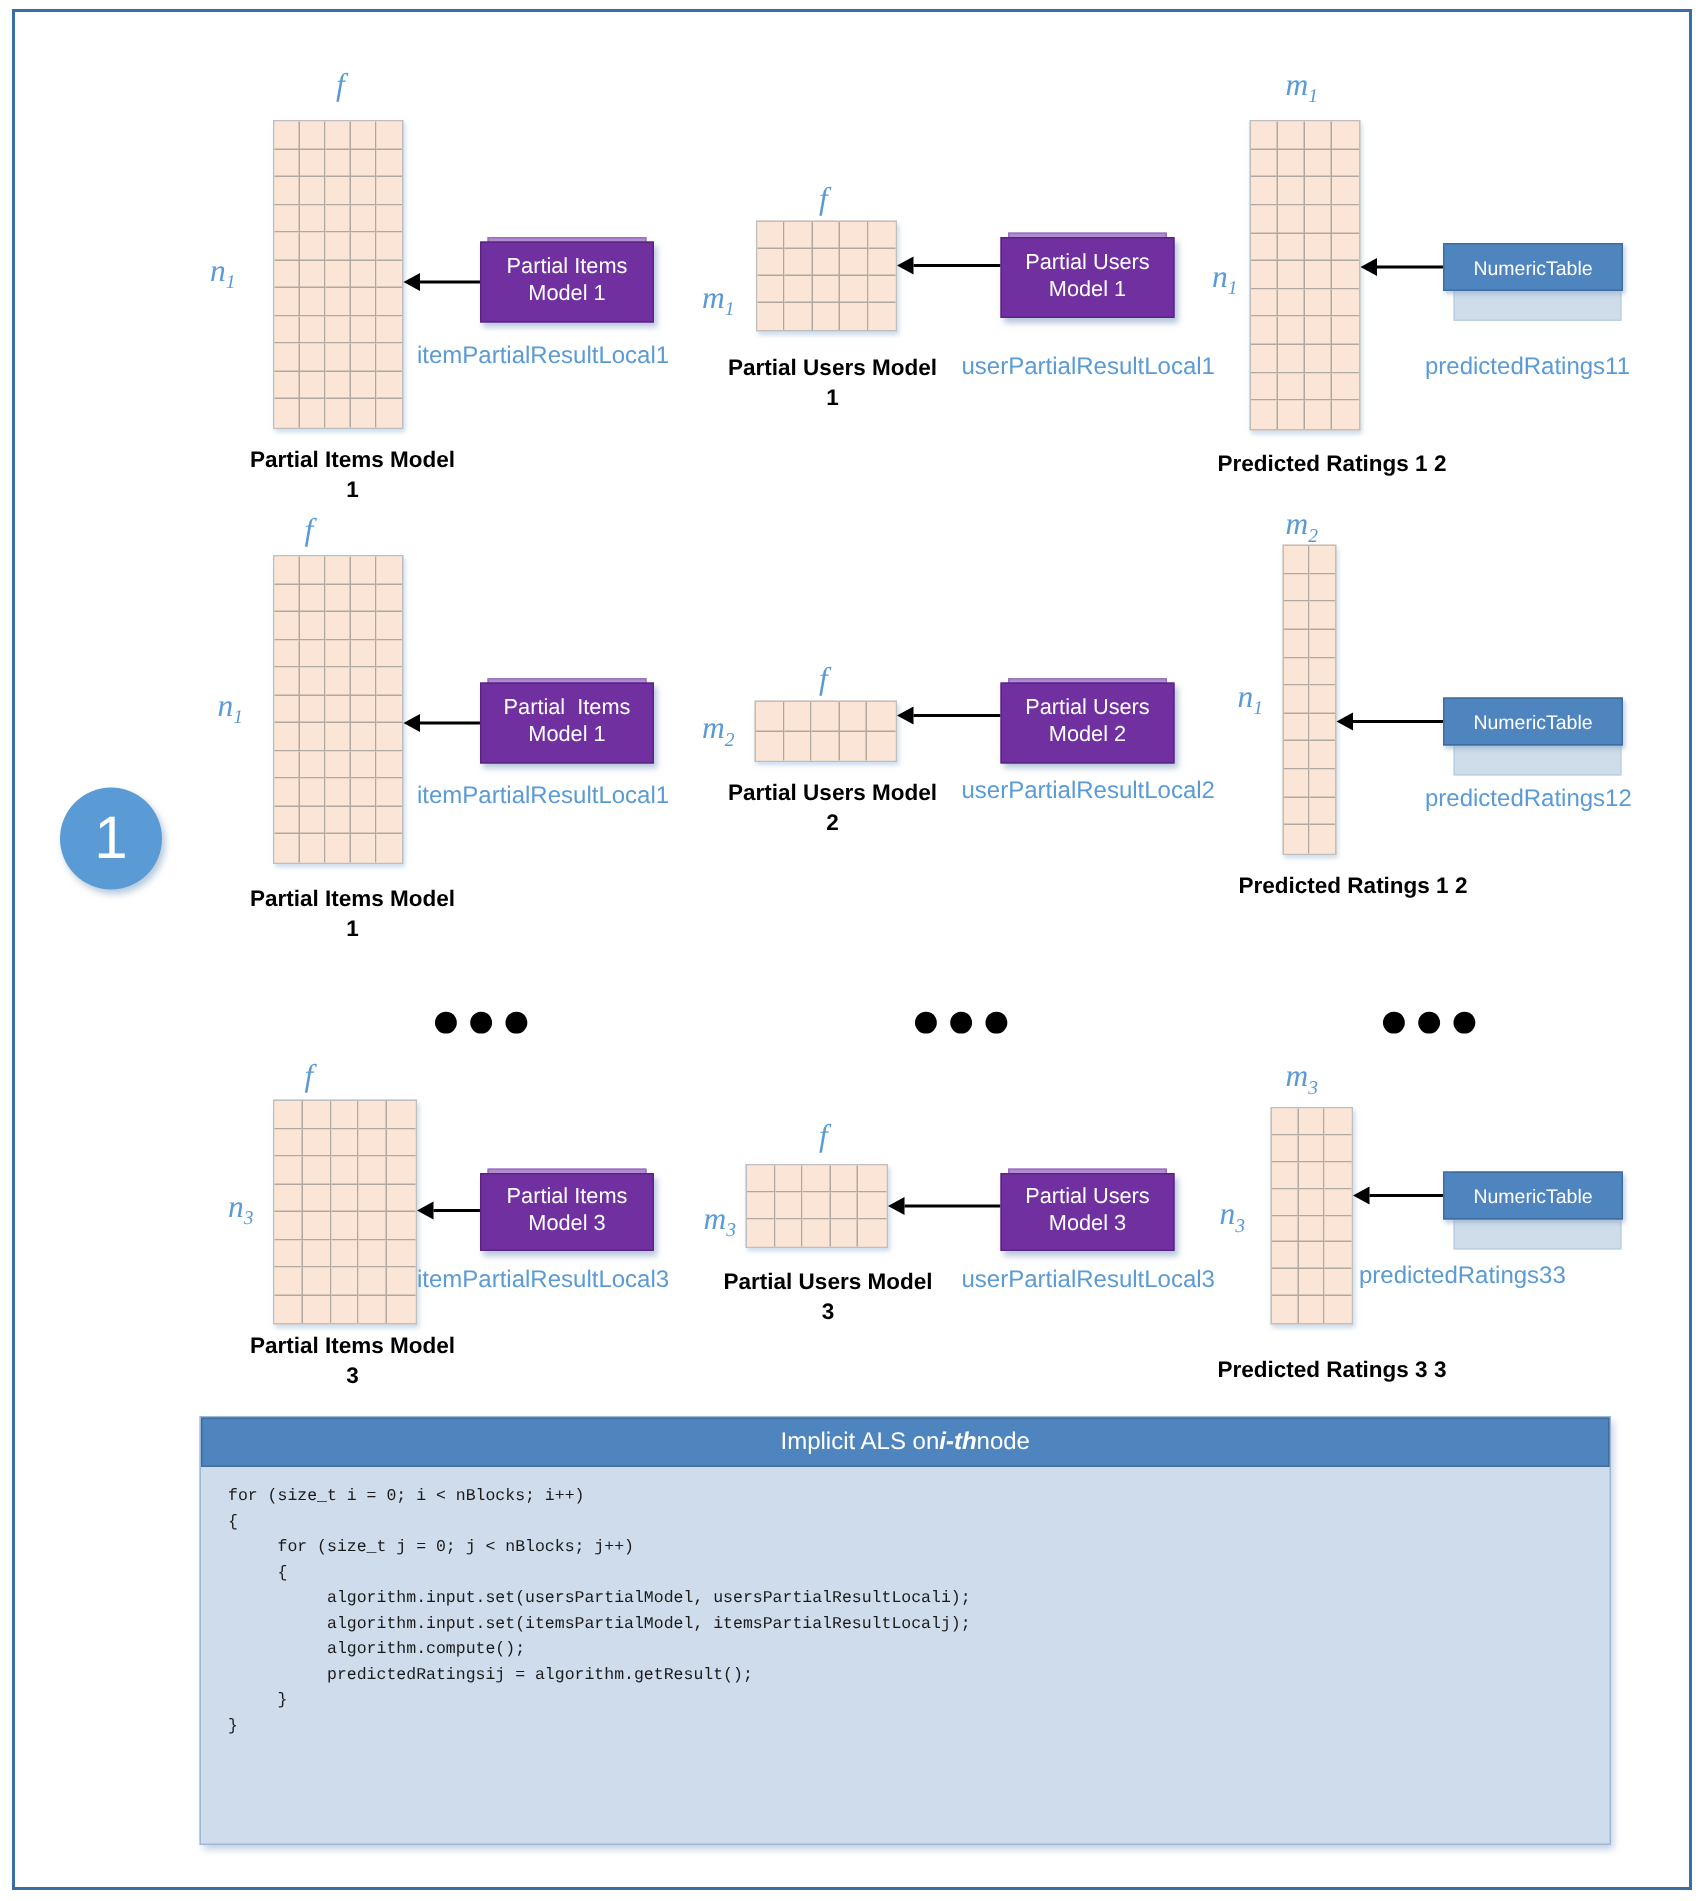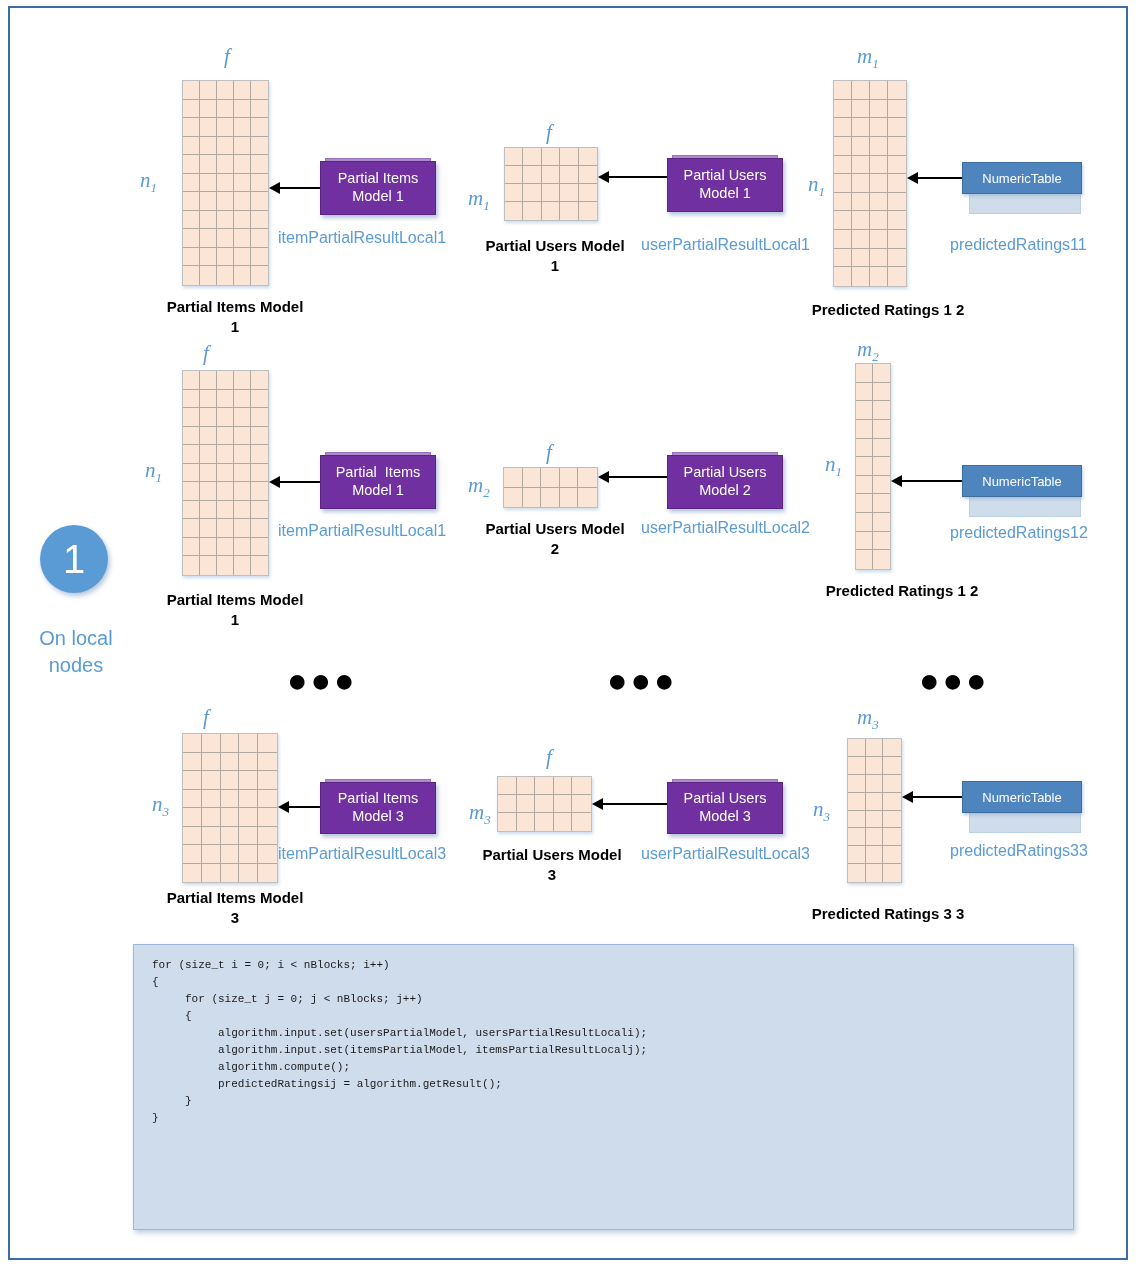--- a/index.html
+++ b/index.html
@@ -208,23 +208,20 @@
 </style>
 </head>
 <body>
 
 <div id="canvas">
   <div id="slide-frame"></div>
 
   <div class="step-circle" style="left:40px; top:525px;">
     <span>1</span>
   </div>
-  <div class="step-label" style="left:16px; top:625px;">
-    <span id="step-label-text">On local<br>nodes</span>
-  </div>
 
   <div class="grid" id="g-r1-items" style="left: 182px; top: 80px; width: 87px; height: 206px; grid-template-columns: repeat(5, 1fr); grid-template-rows: repeat(11, 1fr);">
       <div class="cell"></div>
       <div class="cell"></div>
       <div class="cell"></div>
       <div class="cell"></div>
       <div class="cell lastcol"></div>
       <div class="cell"></div>
       <div class="cell"></div>
       <div class="cell"></div>
@@ -624,24 +621,29 @@
       <div class="cell lastrow"></div>
       <div class="cell lastcol lastrow"></div>
     </div>
   <div class="dim" style="left:857px; top:705px;">m<sub>3</sub></div>
   <div class="dim" style="left:813px; top:797px;">n<sub>3</sub></div>
 
   <div class="nt-back" style="left:969px; top:781px; width:112px; height:52px;"></div>
   <div class="nt-box" style="left:962px; top:781px; width:120px; height:32px;">NumericTable</div>
   <div class="arrow-line" style="left:913px; top:796px; width:49px;"></div>
   <div class="arrow-head" style="left:902px; top:791px;"></div>
-  <div class="caption-blue" style="left:950px; top:842px;">predictedRatings33</div>
+  <div class="caption-blue" style="left:906px; top:842px;">predictedRatings33</div>
   <div class="caption-bold" style="left:790px; top:904px; width:196px;">Predicted Ratings 3 3</div>
 
   <div id="code-panel">
+    <div id="code-header">
+      <span>Implicit ALS on </span>
+        <em>i-th</em>
+        <span> node</span>
+    </div>
     <div id="code-body">for (size_t i = 0; i &lt; nBlocks; i++)
 {
      for (size_t j = 0; j &lt; nBlocks; j++)
      {
           algorithm.input.set(usersPartialModel, usersPartialResultLocali);
           algorithm.input.set(itemsPartialModel, itemsPartialResultLocalj);
           algorithm.compute();
           predictedRatingsij = algorithm.getResult();
      }
 }</div>

